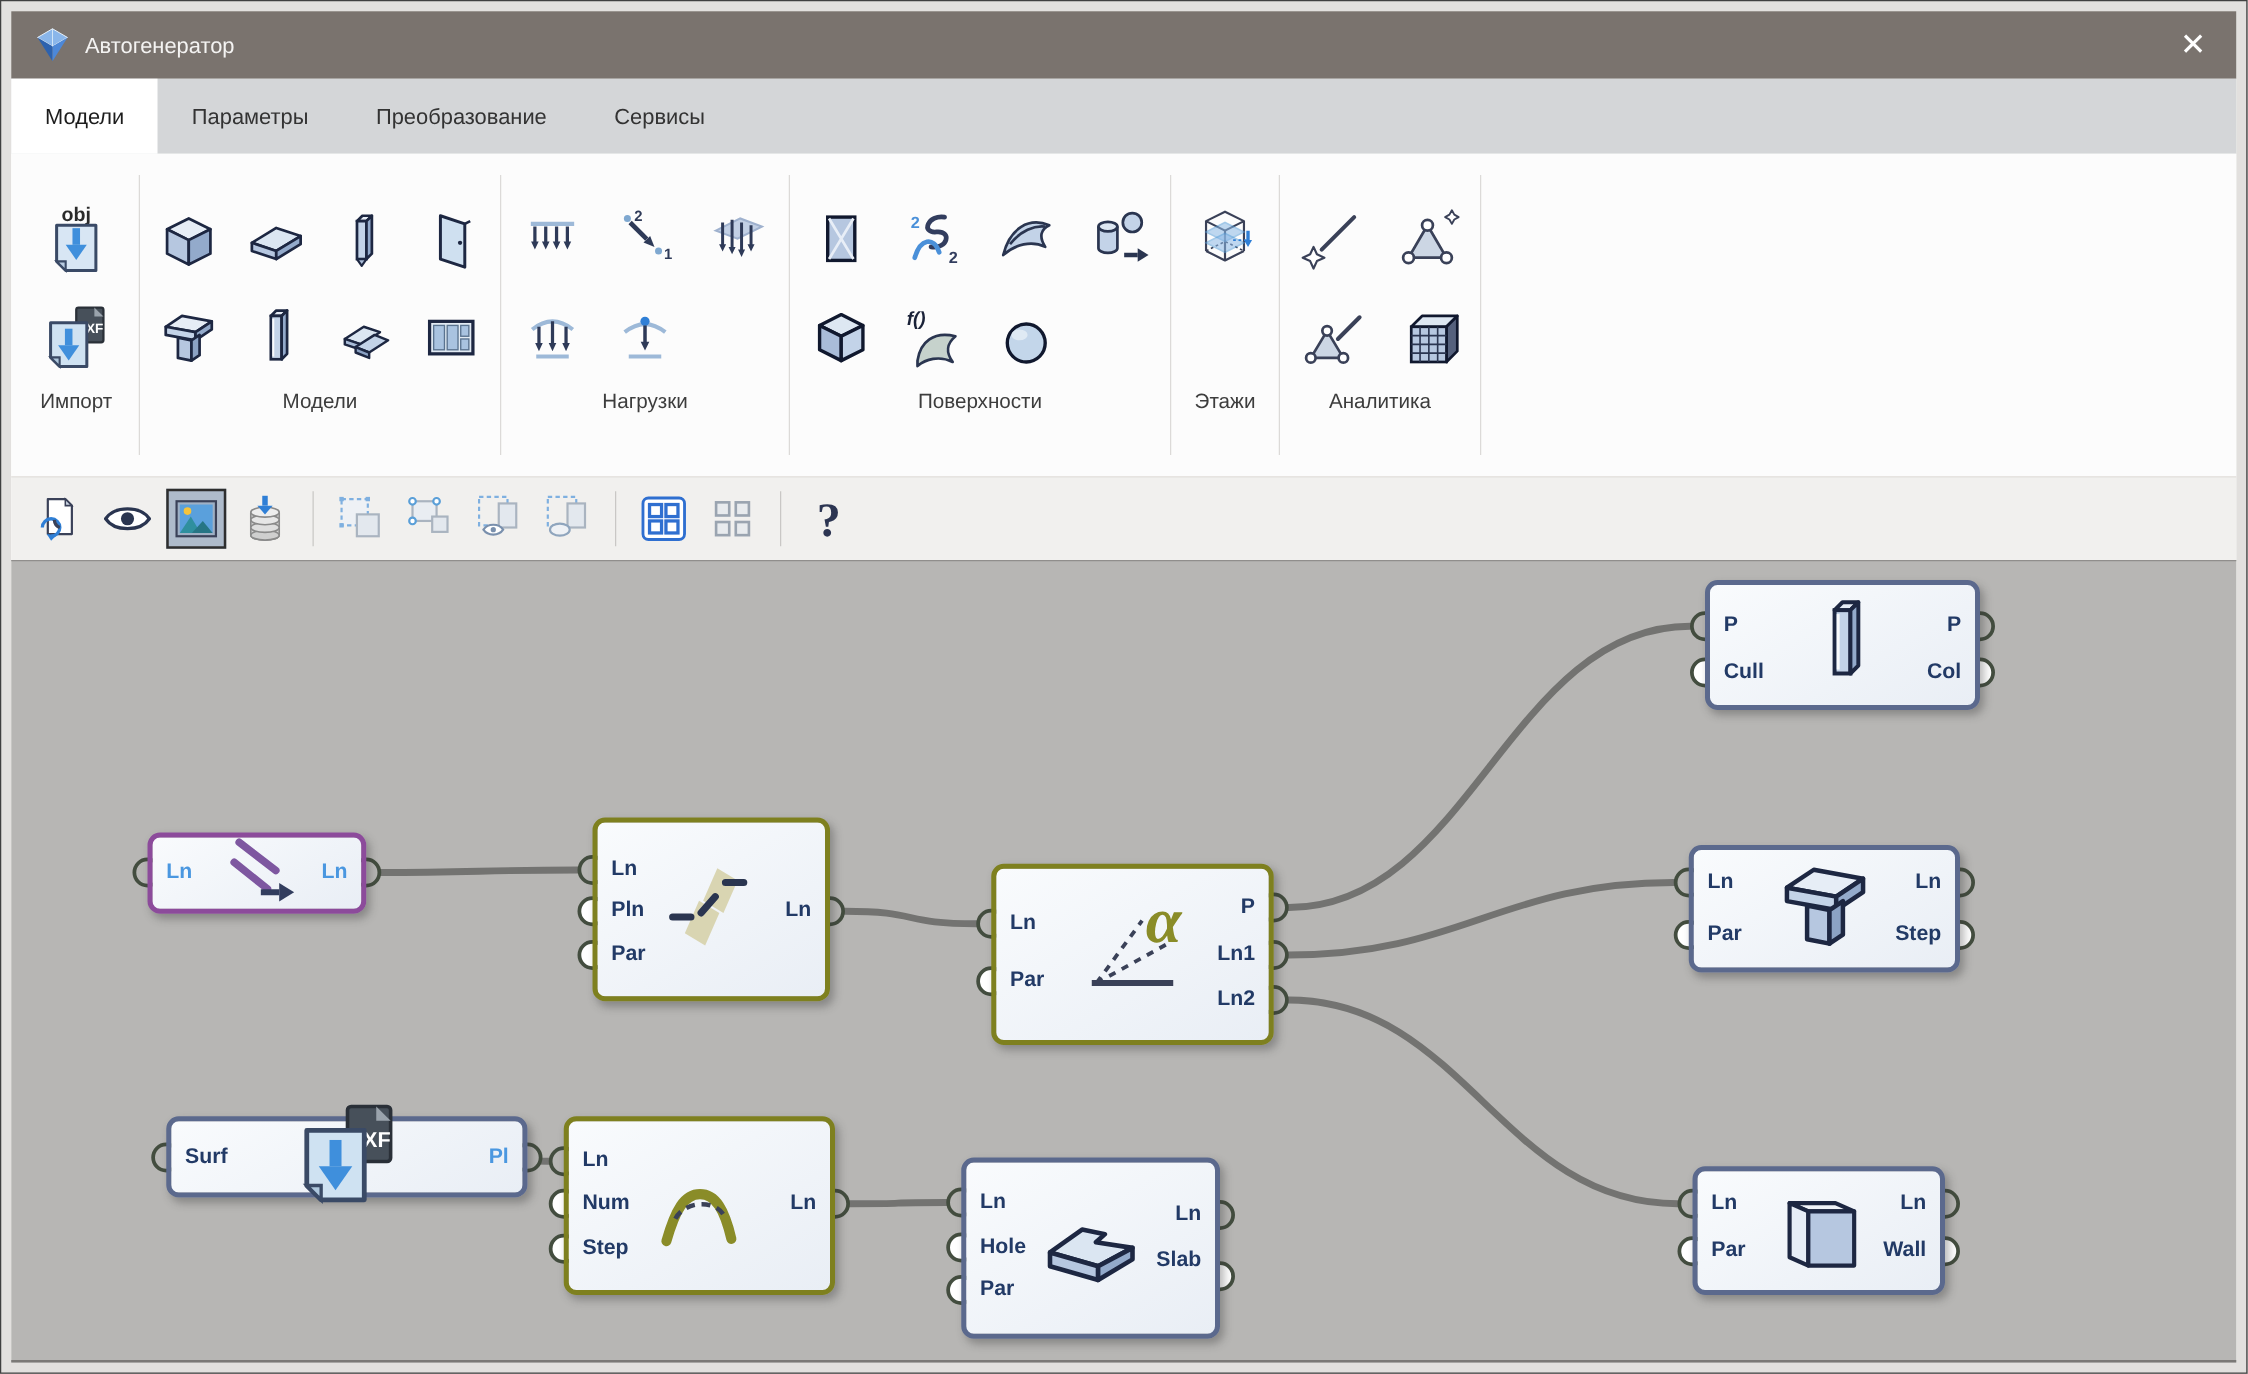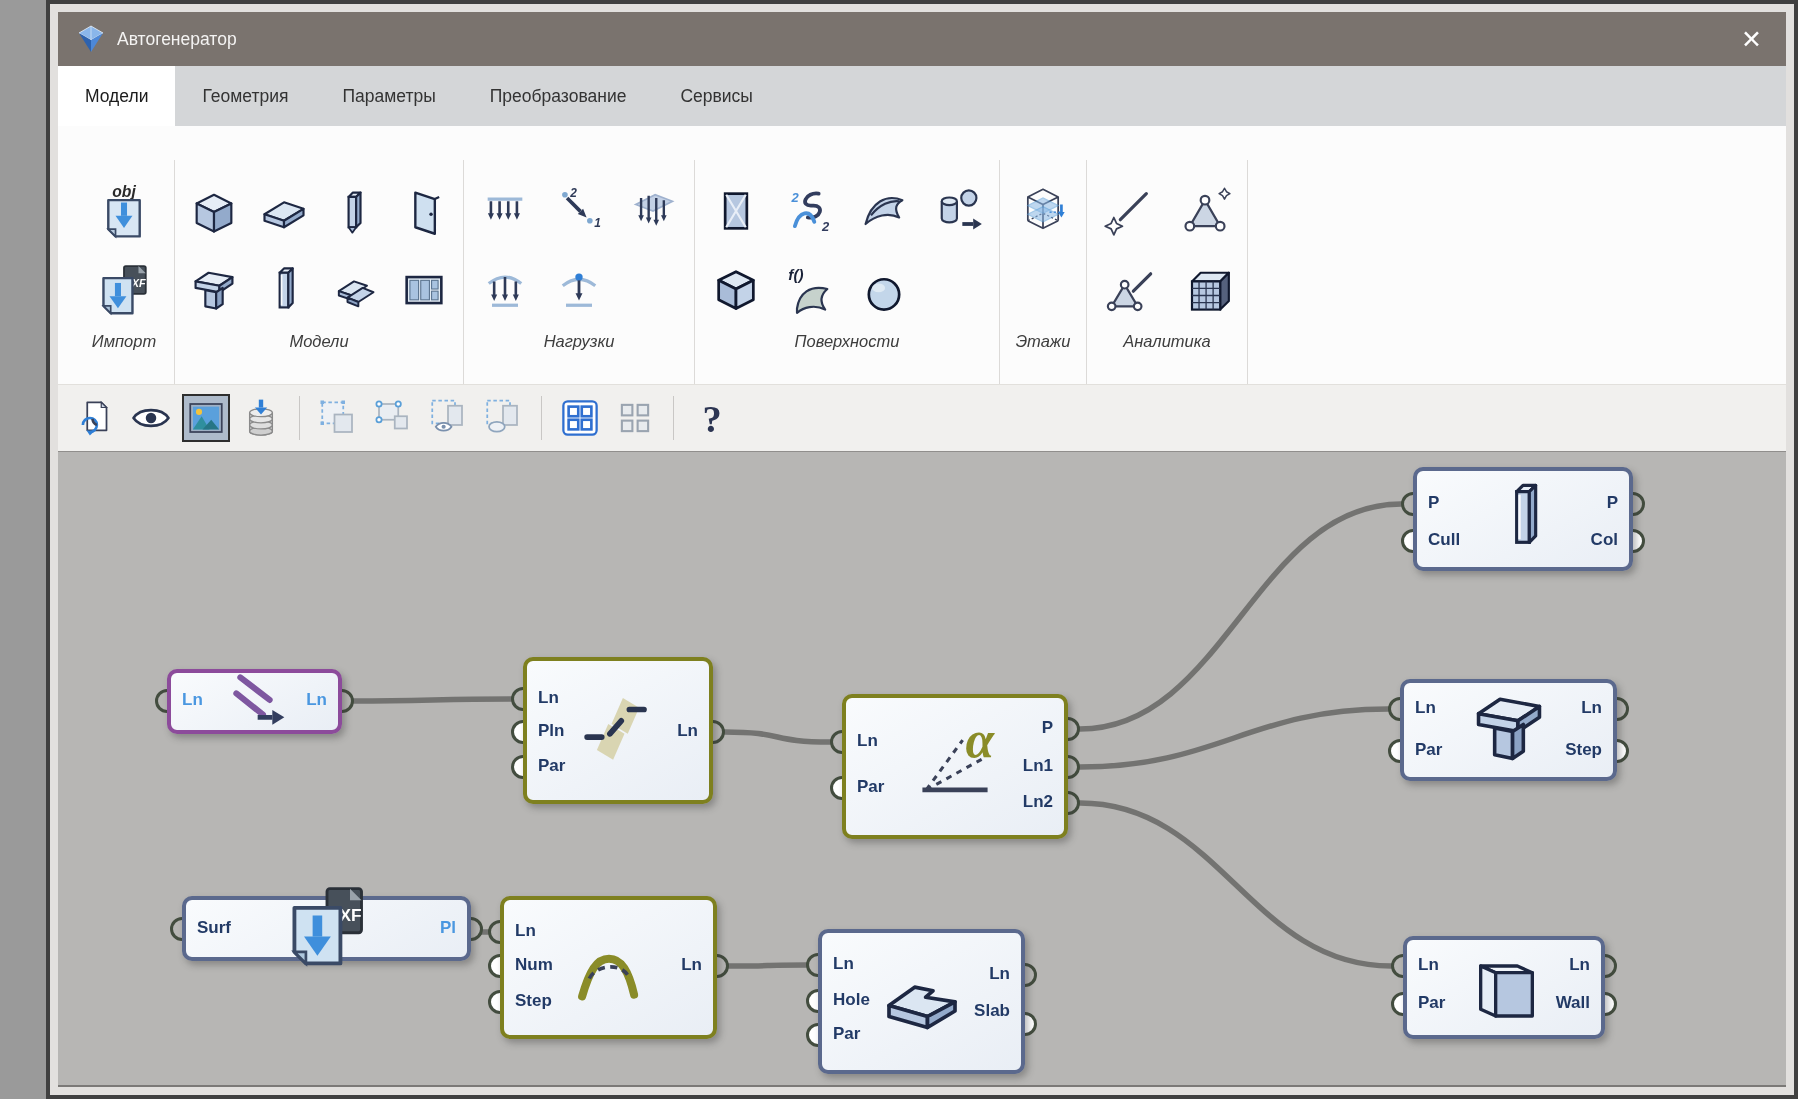--- a/index.html
+++ b/index.html
@@ -1,34 +1,34 @@
 <!DOCTYPE html>
 <html style="--titlebar: #7a736e; --tabbar: #d4d6d8; --tab-text: #333333; --ribbon-bg: #fcfcfc; --group-label: #3d3d3d; --toolbar-bg: #f1f0ee; --canvas-bg: #b7b6b4; --frame: #e2e0de; --wire: #737371; --node-fill-a: #f9fbfd; --node-fill-b: #e9eef5; --port-ring: #434d3f; --port-label: #223a66; --port-label-blue: #4a97e0; --border-olive: #7e801f; --border-purple: #8c4b9b; --border-blue: #5b698d;"><head>
 <meta charset="utf-8">
 <style>
   html,body{margin:0;padding:0;}
   body{width:1798px;height:1099px;overflow:hidden;background:#9a9a9a;
        font-family:"Liberation Sans","DejaVu Sans",sans-serif;}
   .frame{position:absolute;inset:0;background:var(--frame,#e2e0de);
-         border:4px solid #404040;padding:8px;box-sizing:border-box;margin-left:46px;}
+         border:1px solid #404040;padding:8px;box-sizing:border-box;}
   .win{width:100%;height:100%;display:flex;flex-direction:column;background:#fff;}
   
   .titlebar{flex:0 0 54px;background:var(--titlebar,#7a736e);display:flex;
             align-items:center;padding-left:20px;gap:13px;}
   .title{color:#f4f3f2;font-size:17.5px;}
   .close{margin-left:auto;margin-right:18px;background:none;border:none;color:#fff;
          font-size:25px;line-height:1;cursor:pointer;font-family:inherit;}
   
   .tabbar{flex:0 0 60px;background:var(--tabbar,#d4d6d8);display:flex;align-items:stretch;}
   .tab{display:flex;align-items:center;padding:0 27px;font-size:17.5px;
        color:var(--tab-text,#333);cursor:pointer;}
   .tab.active{background:#fff;color:#1c1c1c;}
   
   .ribbon{flex:0 0 258px;background:var(--ribbon-bg,#fcfcfc);display:flex;
-          align-items:flex-end;padding-left:16px;font-style:italic;}
+          align-items:center;padding-left:2px;}
   .rgroup{display:flex;flex-direction:column;align-items:center;
           padding:12px 6px 0;border-right:1px solid #dcdad8;height:224px;box-sizing:border-box;}
   .rgrid{display:grid;grid-template-rows:repeat(2,78px);justify-items:center;
          align-items:center;column-gap:4px;}
   .rcell{display:flex;align-items:center;justify-content:center;width:100%;height:100%;cursor:pointer;}
   .rlabel{margin-top:4px;font-size:16.5px;color:var(--group-label,#3d3d3d);white-space:nowrap;}
   
   .toolbar{flex:0 0 66px;background:var(--toolbar-bg,#f1f0ee);border-top:1px solid #e2e0dc;
            display:flex;align-items:center;padding-left:14px;gap:7px;}
   .tbtn{width:48px;height:48px;display:flex;align-items:center;justify-content:center;
@@ -61,21 +61,20 @@
   <div class="win">
     <div class="titlebar">
       <svg class="logo" width="26" height="28" viewBox="0 0 26 28">
           <use href="#sym-logo"></use>
         </svg>
       <span class="title">Автогенератор</span>
       <button class="close">✕</button>
     </div>
     <div class="tabbar" id="tabbar">
         <div class="tab active">Модели</div>
-        <div class="tab">Геометрия</div>
         <div class="tab">Параметры</div>
         <div class="tab">Преобразование</div>
         <div class="tab">Сервисы</div>
       </div>
     <div class="ribbon" id="ribbon">
         <div class="rgroup">
           <div class="rgrid" style="grid-template-columns: repeat(1, 88px);">
             <div class="rcell">
               <svg width="58" height="58" viewBox="0 0 48 48">
                 <use href="#sym-import-obj" xlink:href="#sym-import-obj"></use>

